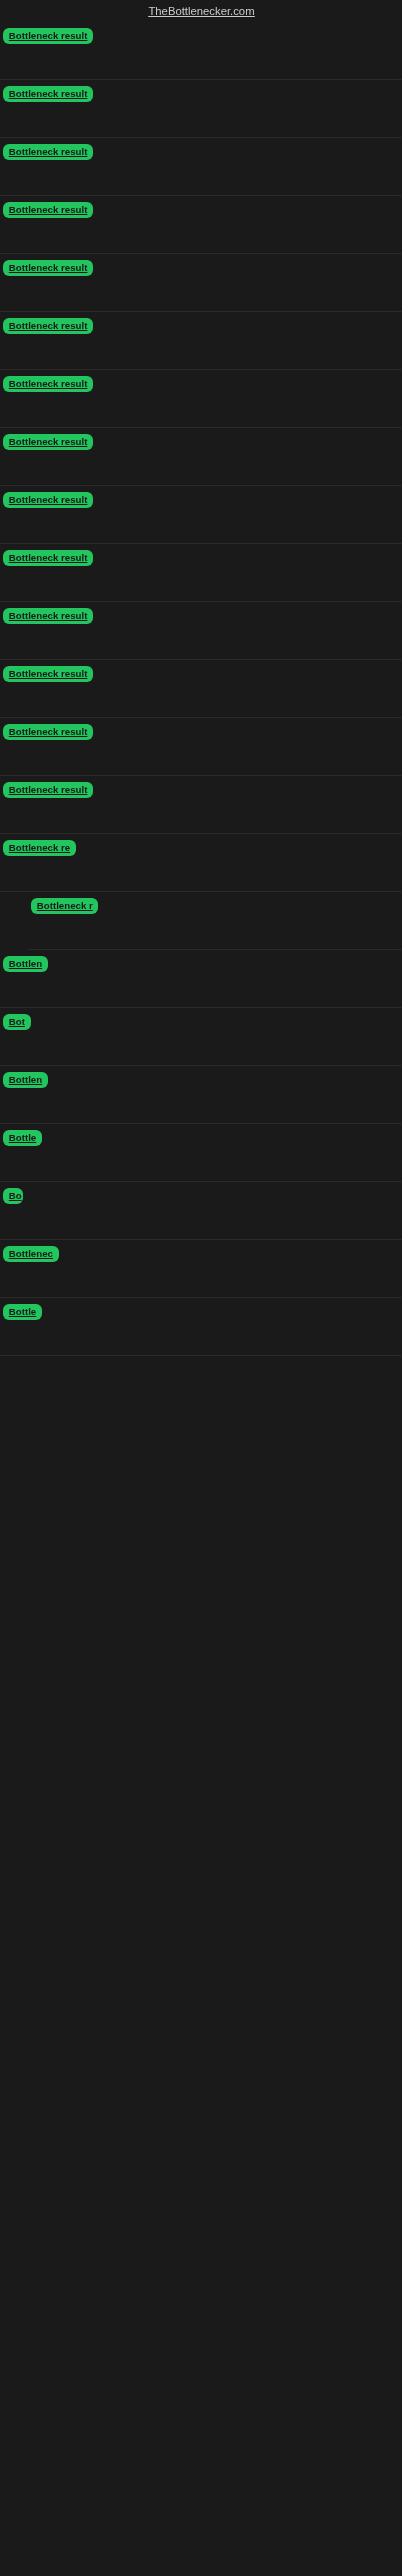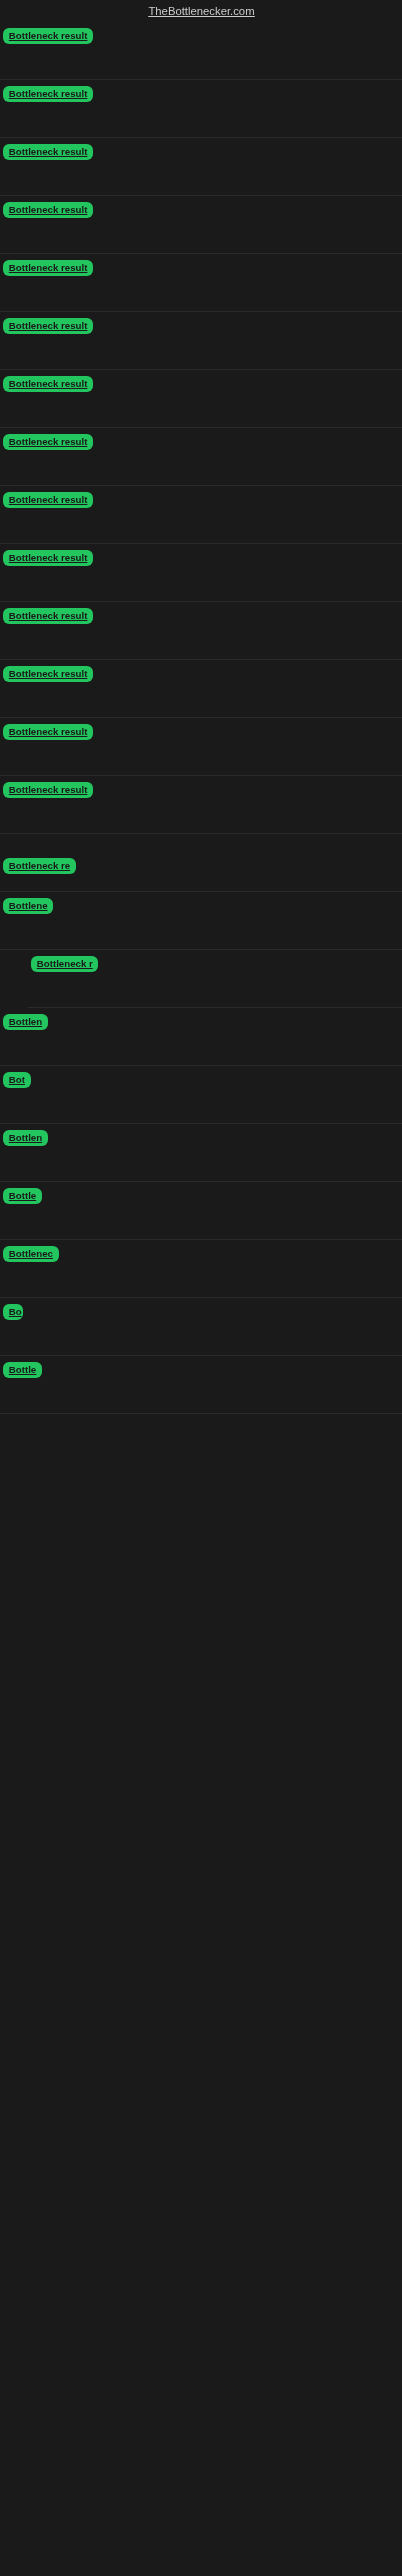--- a/index.html
+++ b/index.html
@@ -58,24 +58,23 @@
     <div class="result-row" style="min-height: 58px;"><span class="bottleneck-badge" style="max-width: 105px;">Bottleneck result</span></div>
     <div class="result-row" style="min-height: 58px;"><span class="bottleneck-badge" style="max-width: 105px;">Bottleneck result</span></div>
     <div class="result-row" style="min-height: 58px;"><span class="bottleneck-badge" style="max-width: 105px;">Bottleneck result</span></div>
     <div class="result-row" style="min-height: 58px;"><span class="bottleneck-badge" style="max-width: 105px;">Bottleneck result</span></div>
     <div class="result-row" style="min-height: 58px;"><span class="bottleneck-badge" style="max-width: 105px;">Bottleneck result</span></div>
     <div class="result-row" style="min-height: 58px;"><span class="bottleneck-badge" style="max-width: 105px;">Bottleneck result</span></div>
     <div class="result-row" style="min-height: 58px;"><span class="bottleneck-badge" style="max-width: 105px;">Bottleneck result</span></div>
     <div class="result-row" style="min-height: 58px;"><span class="bottleneck-badge" style="max-width: 105px;">Bottleneck result</span></div>
     <div class="result-row" style="min-height: 58px;"><span class="bottleneck-badge" style="max-width: 105px;">Bottleneck result</span></div>
     <div class="result-row" style="min-height: 58px;"><span class="bottleneck-badge" style="max-width: 105px;">Bottleneck result</span></div>
-    <div class="result-row" style="min-height: 58px;"><span class="bottleneck-badge" style="max-width: 76px; margin-top: 18px;">Bottleneck re</span></div>
-    <div class="result-row" style="min-height: 58px;"><span class="bottleneck-badge" style="max-width: 56px;">Bottlene</span></div>
+    <div class="result-row" style="min-height: 58px;"><span class="bottleneck-badge" style="max-width: 76px;">Bottleneck re</span></div>
     <div class="result-row" style="min-height: 58px; margin-left: 28px;"><span class="bottleneck-badge" style="max-width: 68px;">Bottleneck r</span></div>
     <div class="result-row" style="min-height: 58px;"><span class="bottleneck-badge" style="max-width: 48px;">Bottlen</span></div>
     <div class="result-row" style="min-height: 58px;"><span class="bottleneck-badge" style="max-width: 28px;">Bot</span></div>
     <div class="result-row" style="min-height: 58px;"><span class="bottleneck-badge" style="max-width: 47px;">Bottlen</span></div>
     <div class="result-row" style="min-height: 58px;"><span class="bottleneck-badge" style="max-width: 40px;">Bottle</span></div>
+    <div class="result-row" style="min-height: 58px;"><span class="bottleneck-badge" style="max-width: 20px;">Bo</span></div>
     <div class="result-row" style="min-height: 58px;"><span class="bottleneck-badge" style="max-width: 58px;">Bottlenec</span></div>
-    <div class="result-row" style="min-height: 58px;"><span class="bottleneck-badge" style="max-width: 20px;">Bo</span></div>
     <div class="result-row" style="min-height: 58px;"><span class="bottleneck-badge" style="max-width: 40px;">Bottle</span></div>
   </div>
 
 
 </body></html>

